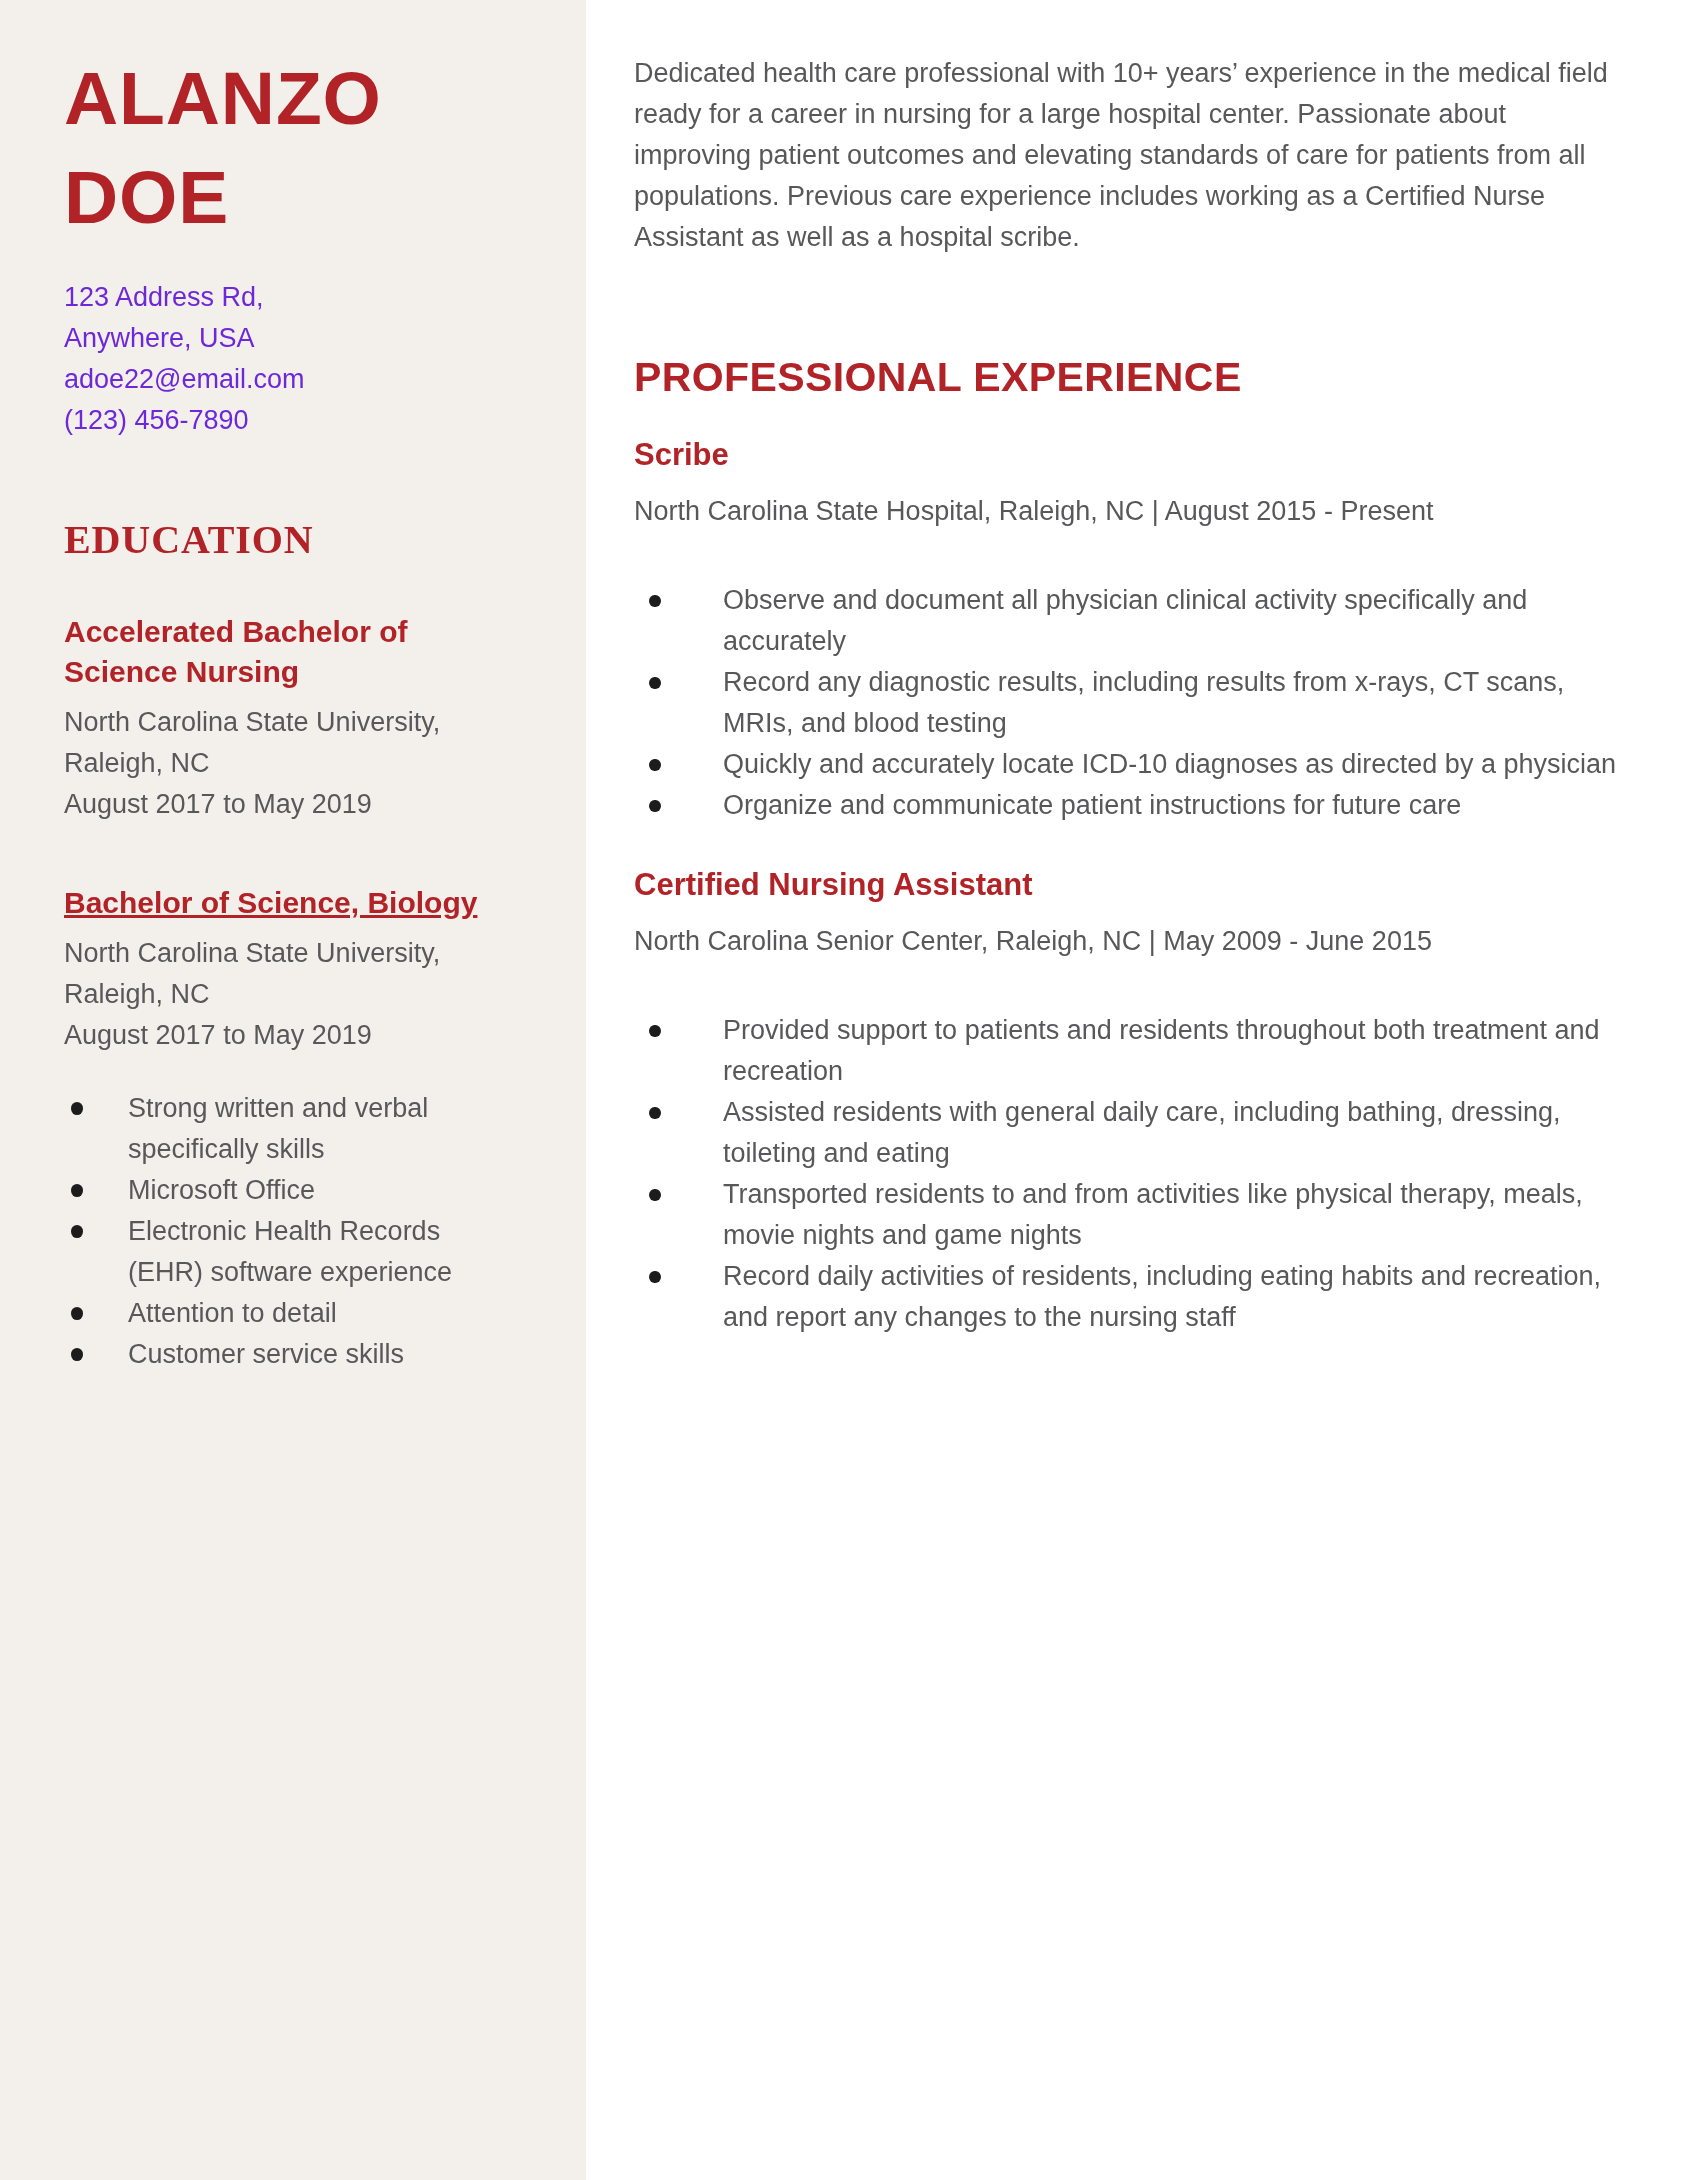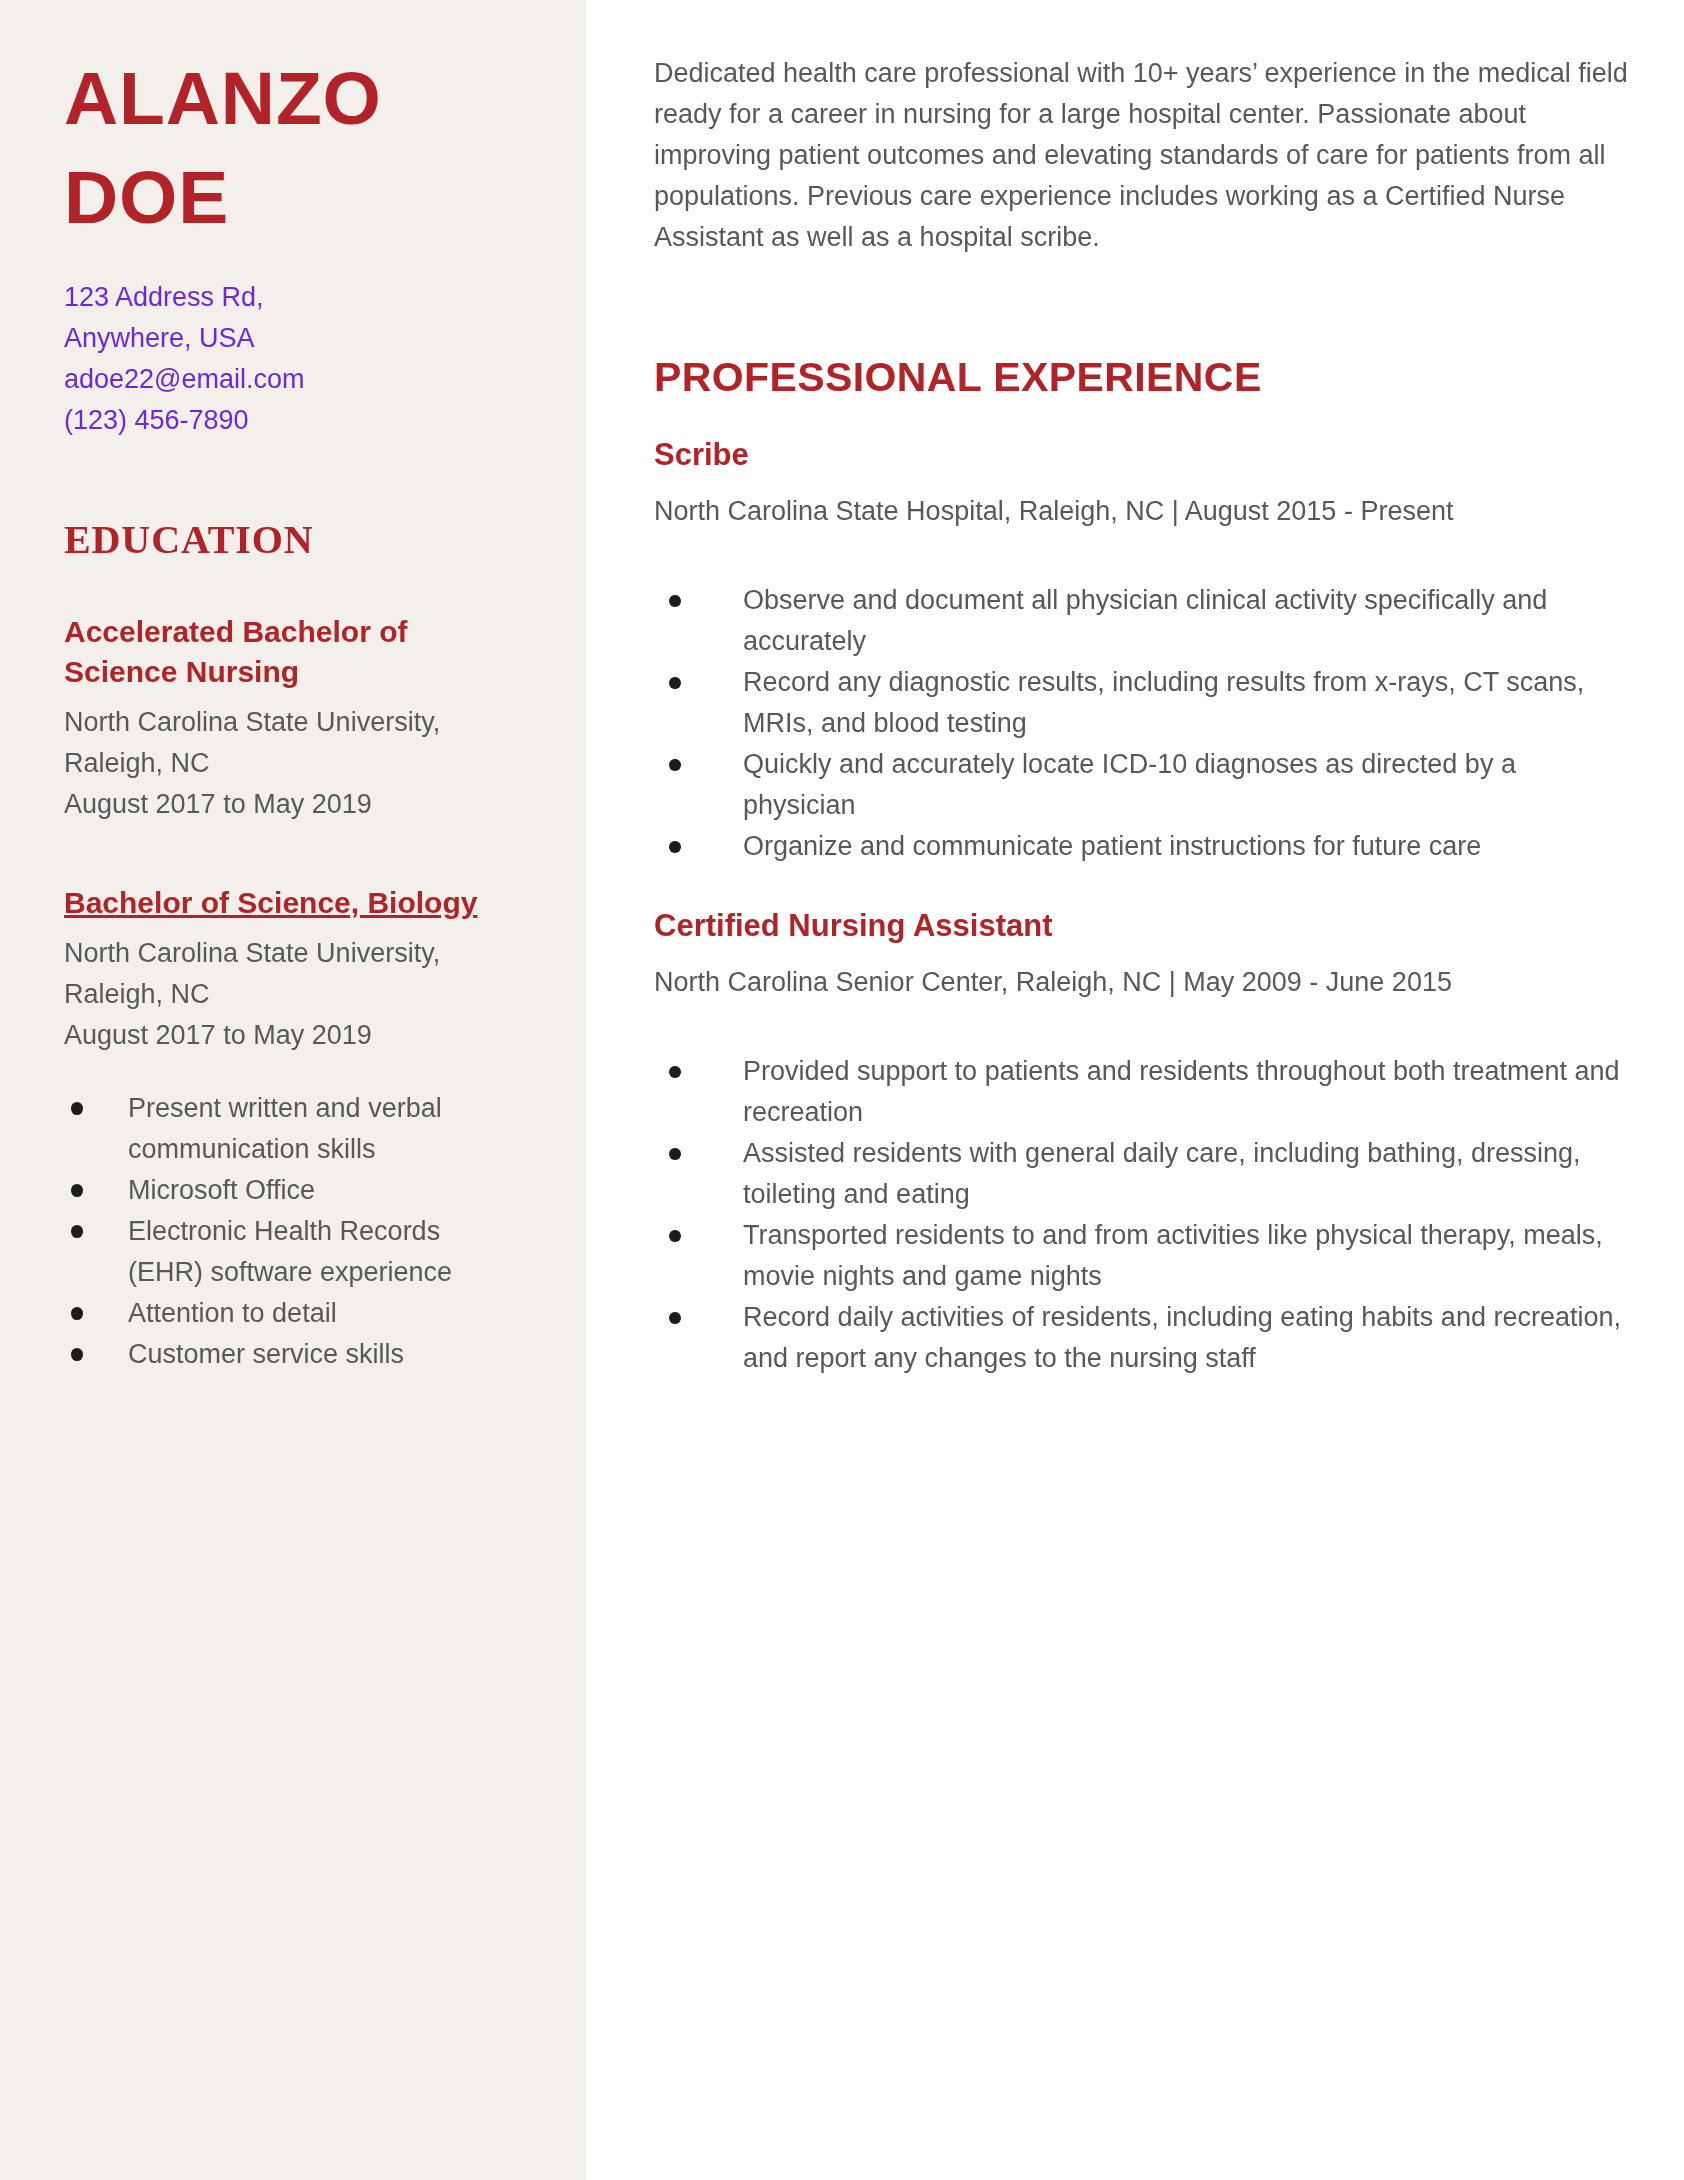--- a/index.html
+++ b/index.html
@@ -76,21 +76,21 @@
     top: 14.5px;
     width: 12px;
     height: 12.8px;
     background: #1c1c1c;
     border-radius: 50%;
   }
   
   .main {
     flex: 1;
     box-sizing: border-box;
-    padding: 53px 34px 0 68px;
+    padding: 53px 34px 0 48px;
     color: #58585a;
     background: #ffffff;
   }
   .summary {
     margin: 0;
     font-size: 27px;
     line-height: 41px;
     max-width: 975px;
   }
   .main-heading {
@@ -154,21 +154,21 @@
         <div>North Carolina State University,</div>
         <div>Raleigh, NC</div>
         <div>August 2017 to May 2019</div>
       </div>
     </section>
 
 
     <ul class="bullet-list">
       <li>
         <span class="dot"></span>
-        <span>Present written and verbal communication skills</span>
+        <span>Strong written and verbal specifically skills</span>
       </li>
       <li>
         <span class="dot"></span>
         <span>Microsoft Office</span>
       </li>
       <li>
         <span class="dot"></span>
         <span>Electronic Health Records (EHR) software experience</span>
       </li>
       <li>

